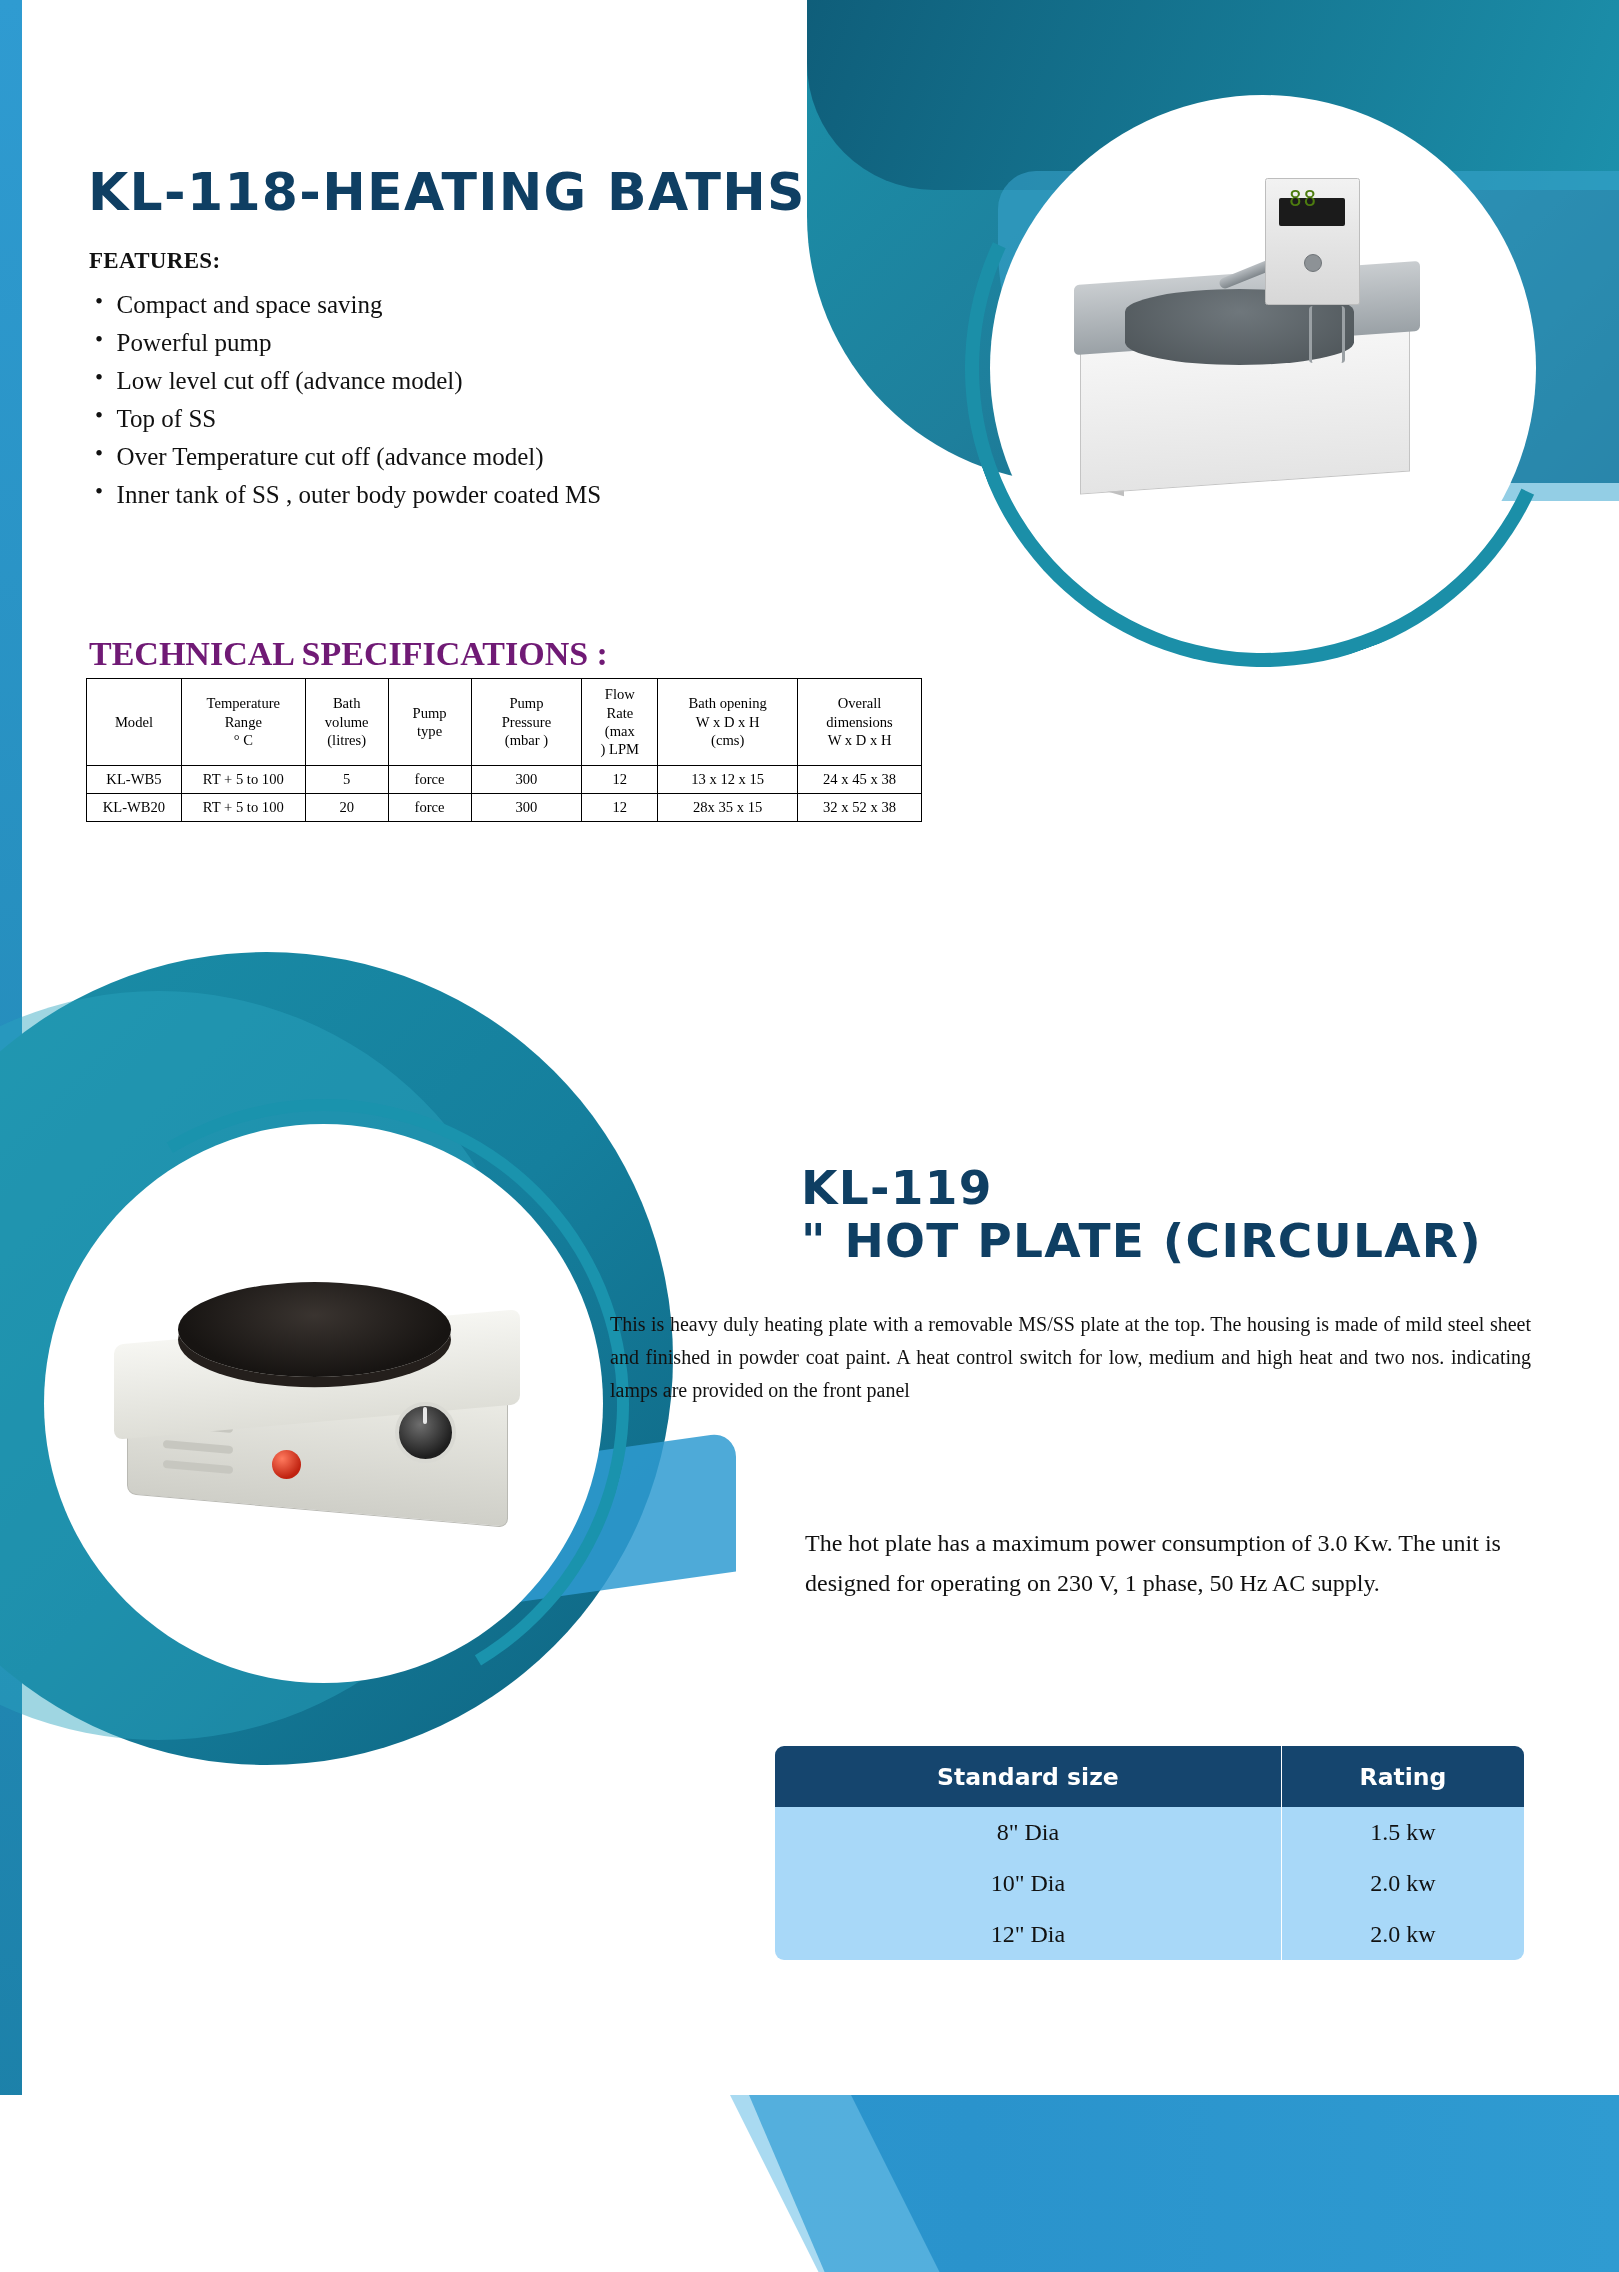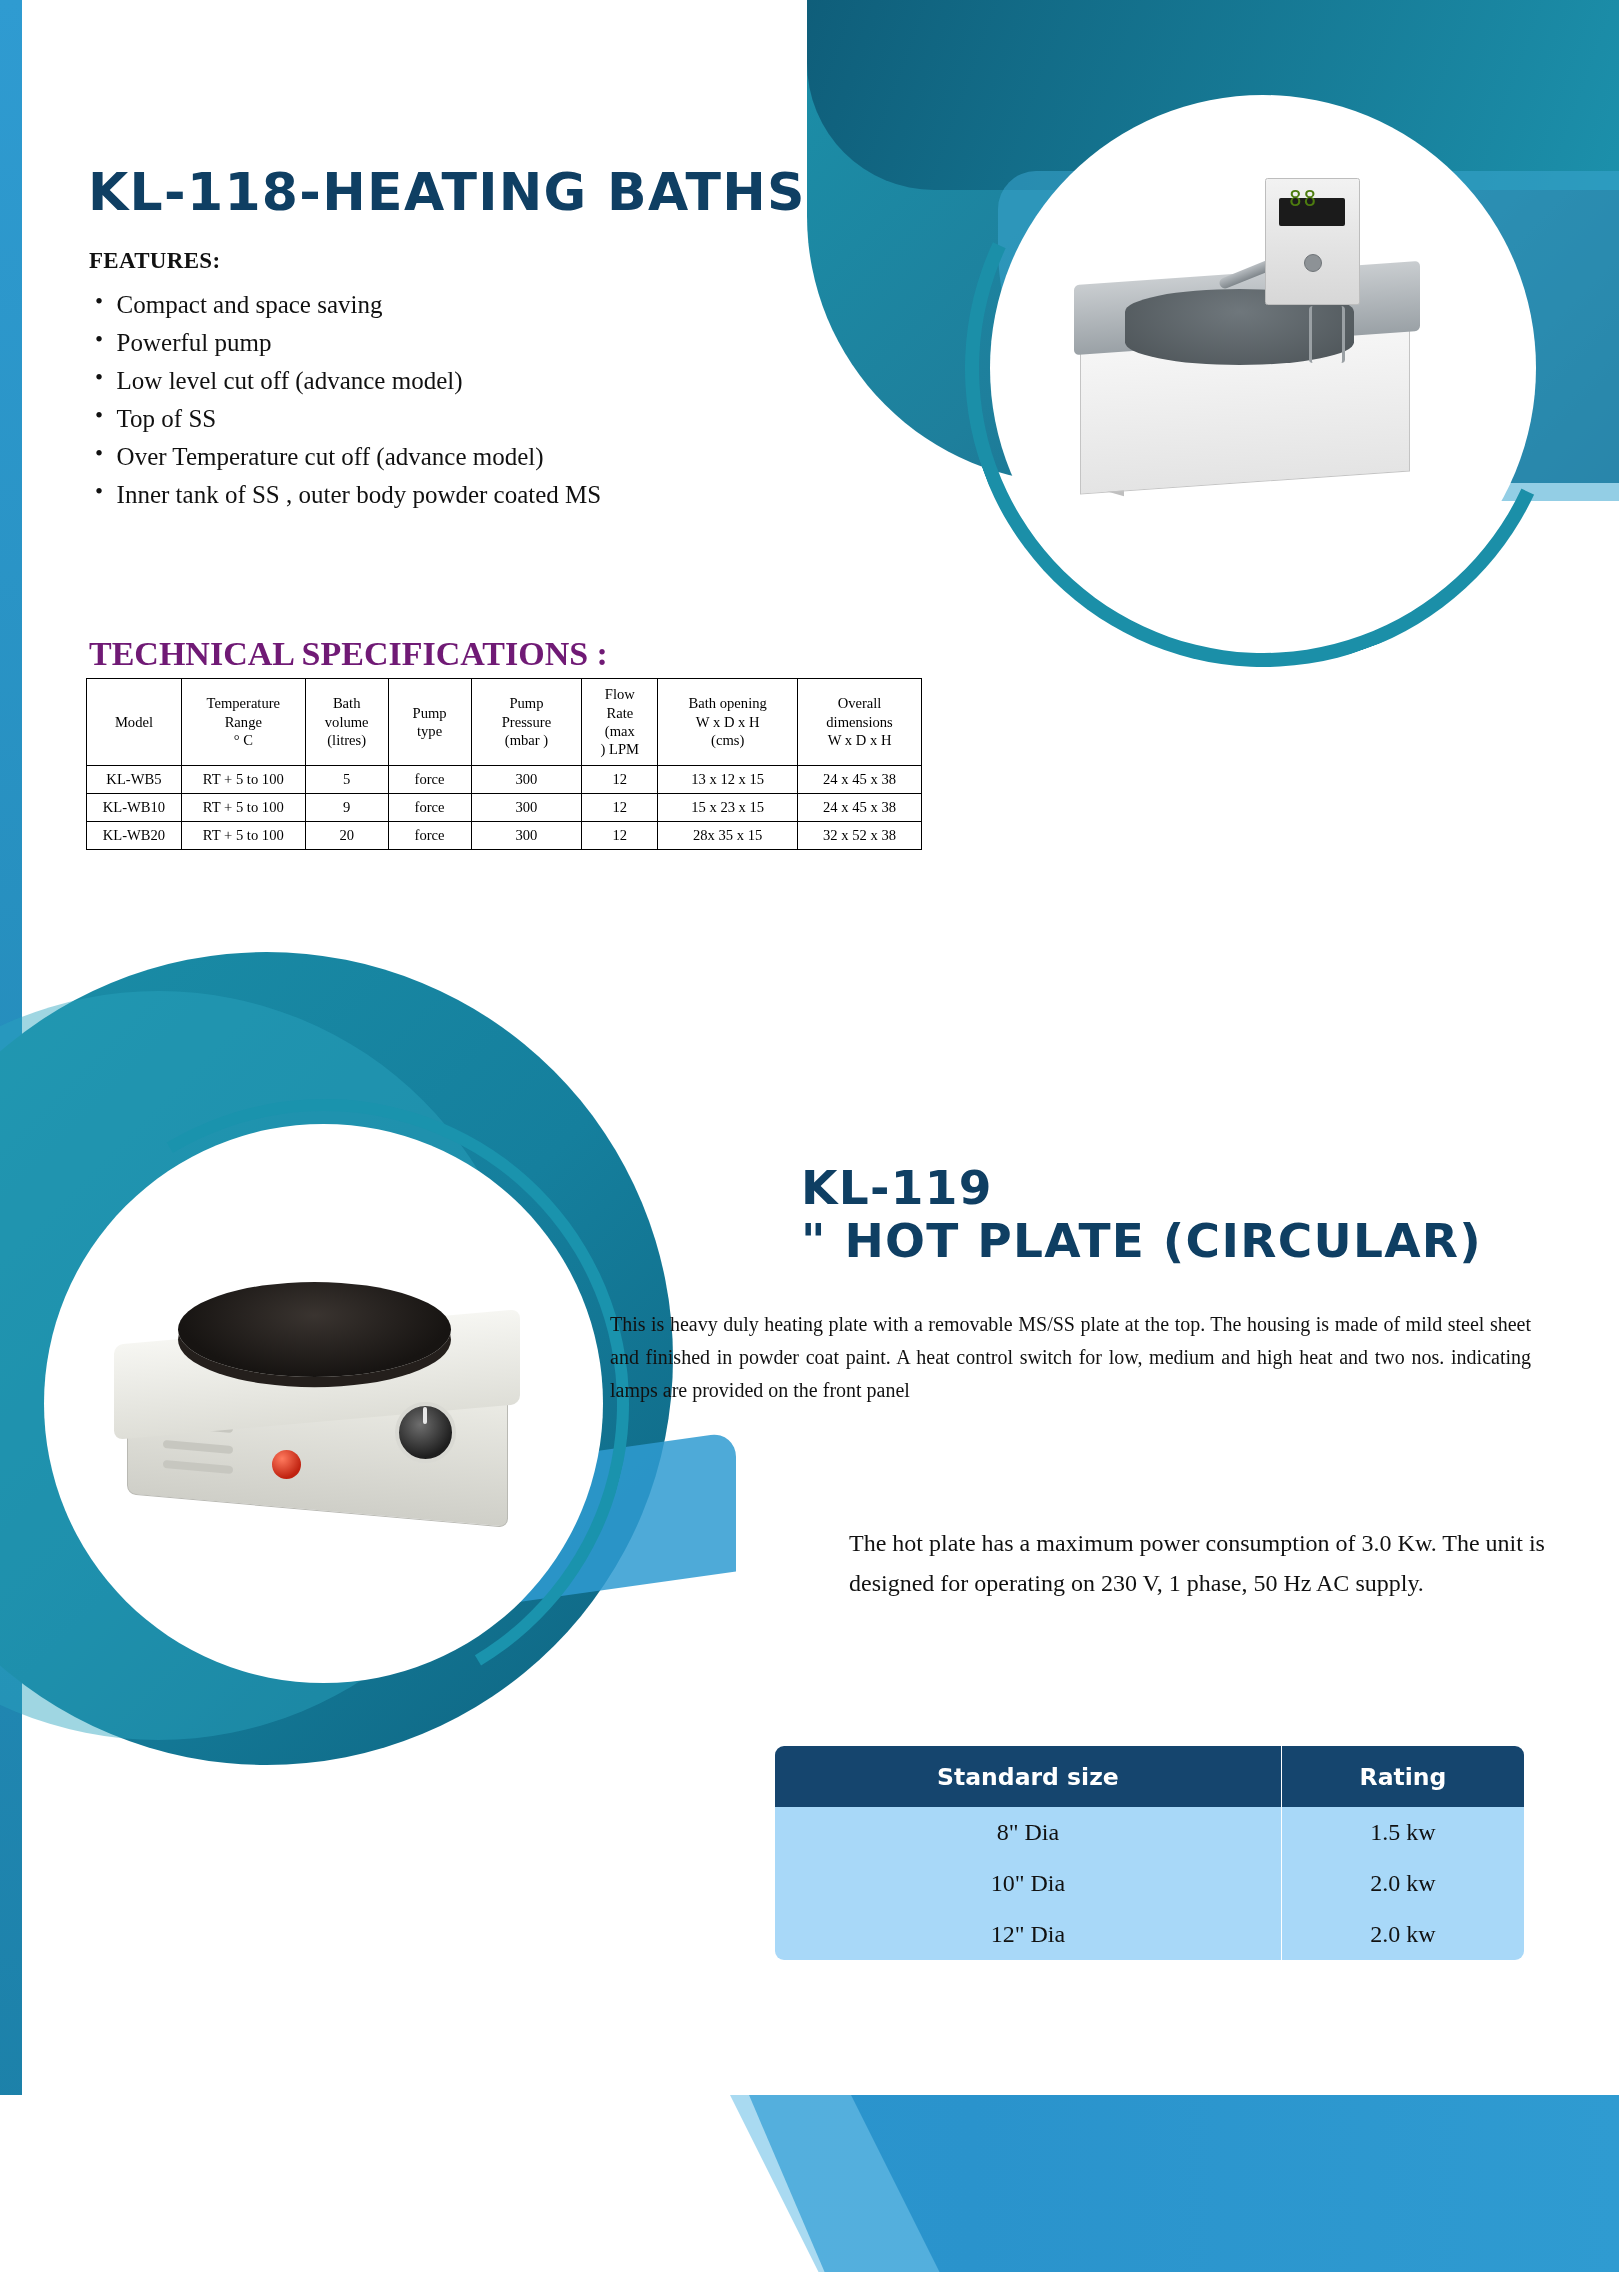--- a/index.html
+++ b/index.html
@@ -204,21 +204,21 @@
   .para1 {
     position: absolute; left: 610px; top: 1308px;
     width: 921px;
     font-size: 20px; line-height: 1.65;
     text-align: justify; color: #111;
   }
   .para2 {
     position: absolute; left: 805px; top: 1524px;
     width: 730px;
     font-size: 24px; line-height: 1.65;
-    text-align: left; color: #111; margin-left: 44px;
+    text-align: left; color: #111;
   }
 
   
   .rating-wrap {
     position: absolute; left: 775px; top: 1746px;
     width: 749px;
     border-radius: 9px;
     overflow: hidden;
     box-shadow: 0 0 0 0 rgba(0,0,0,0);
   }
@@ -483,30 +483,20 @@
       </thead>
       <tbody>
         <tr>
           <td>KL-WB5</td>
           <td>RT + 5 to 100</td>
           <td>5</td>
           <td>force</td>
           <td>300</td>
           <td>12</td>
           <td>13 x 12 x 15</td>
-          <td>24 x 45 x 38</td>
-        </tr>
-        <tr>
-          <td>KL-WB10</td>
-          <td>RT + 5 to 100</td>
-          <td>9</td>
-          <td>force</td>
-          <td>300</td>
-          <td>12</td>
-          <td>15 x 23 x 15</td>
           <td>24 x 45 x 38</td>
         </tr>
         <tr>
           <td>KL-WB20</td>
           <td>RT + 5 to 100</td>
           <td>20</td>
           <td>force</td>
           <td>300</td>
           <td>12</td>
           <td>28x 35 x 15</td>

